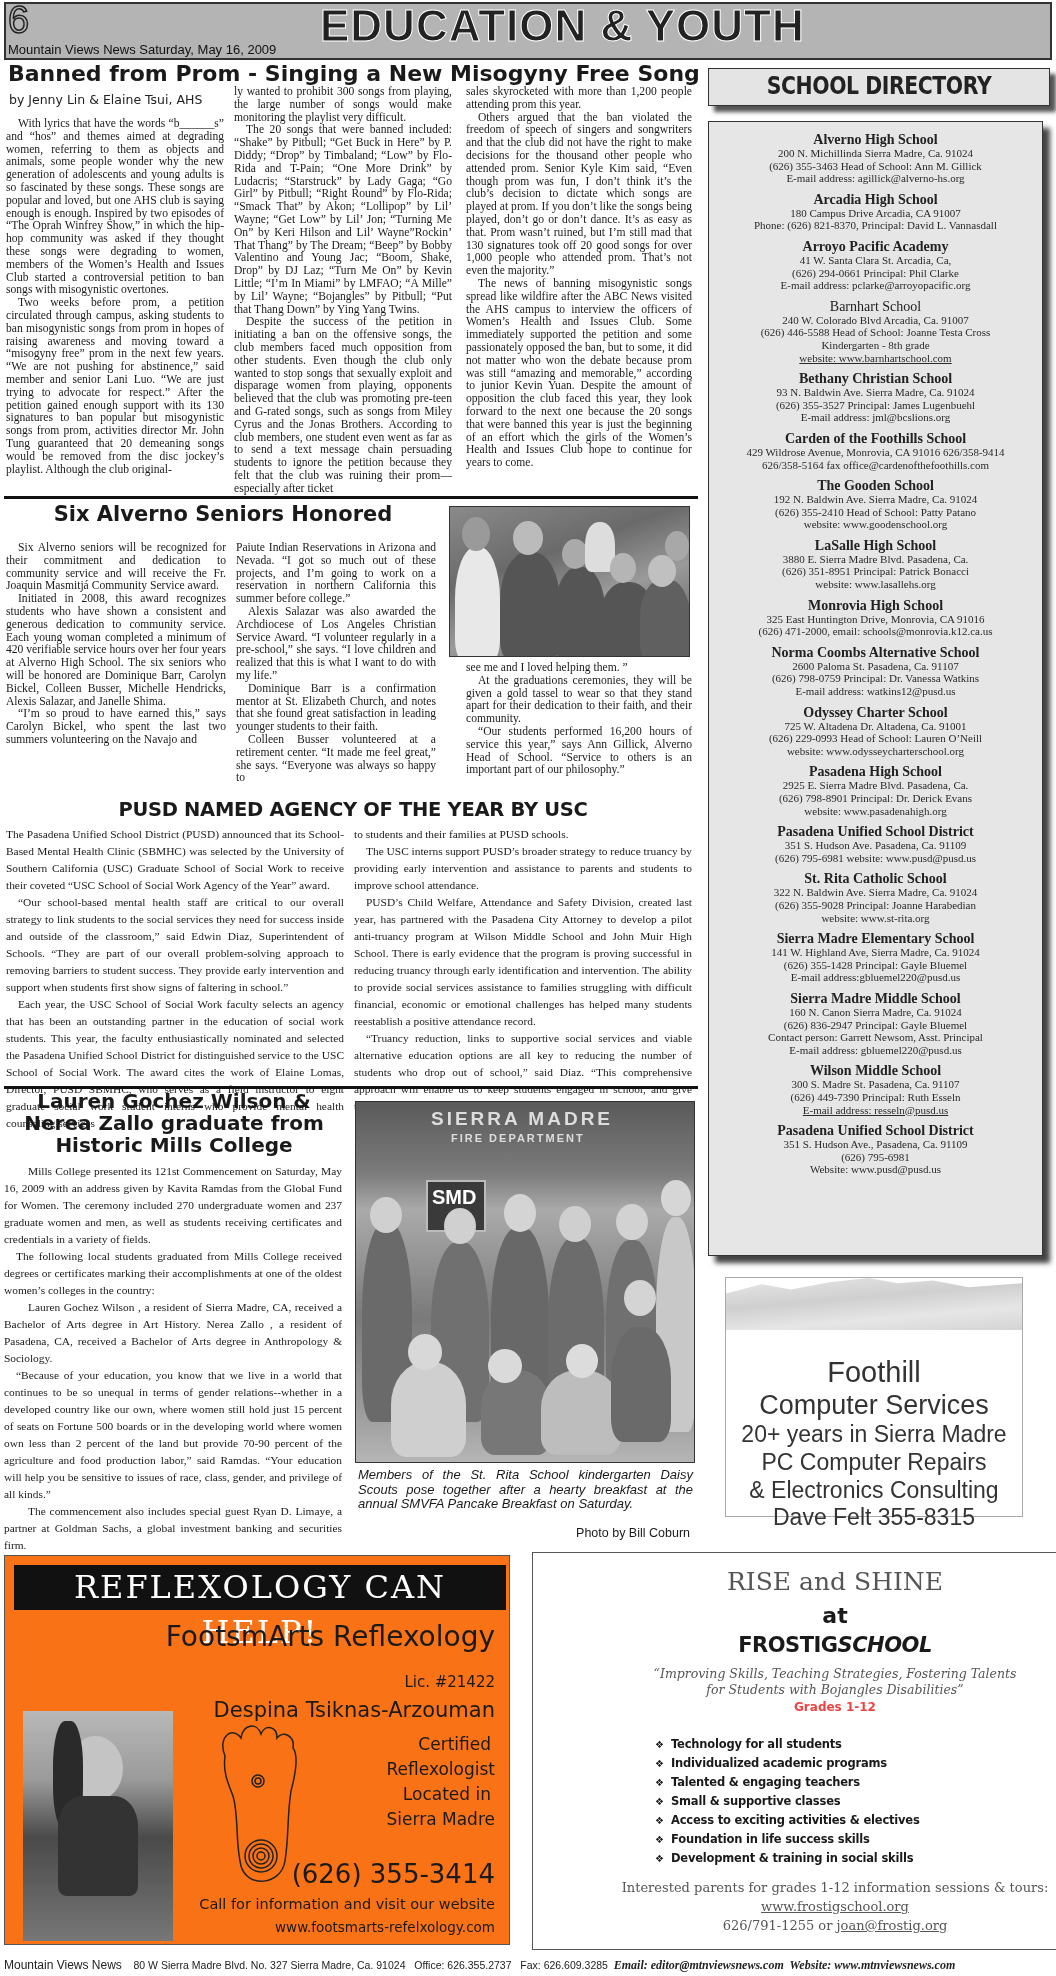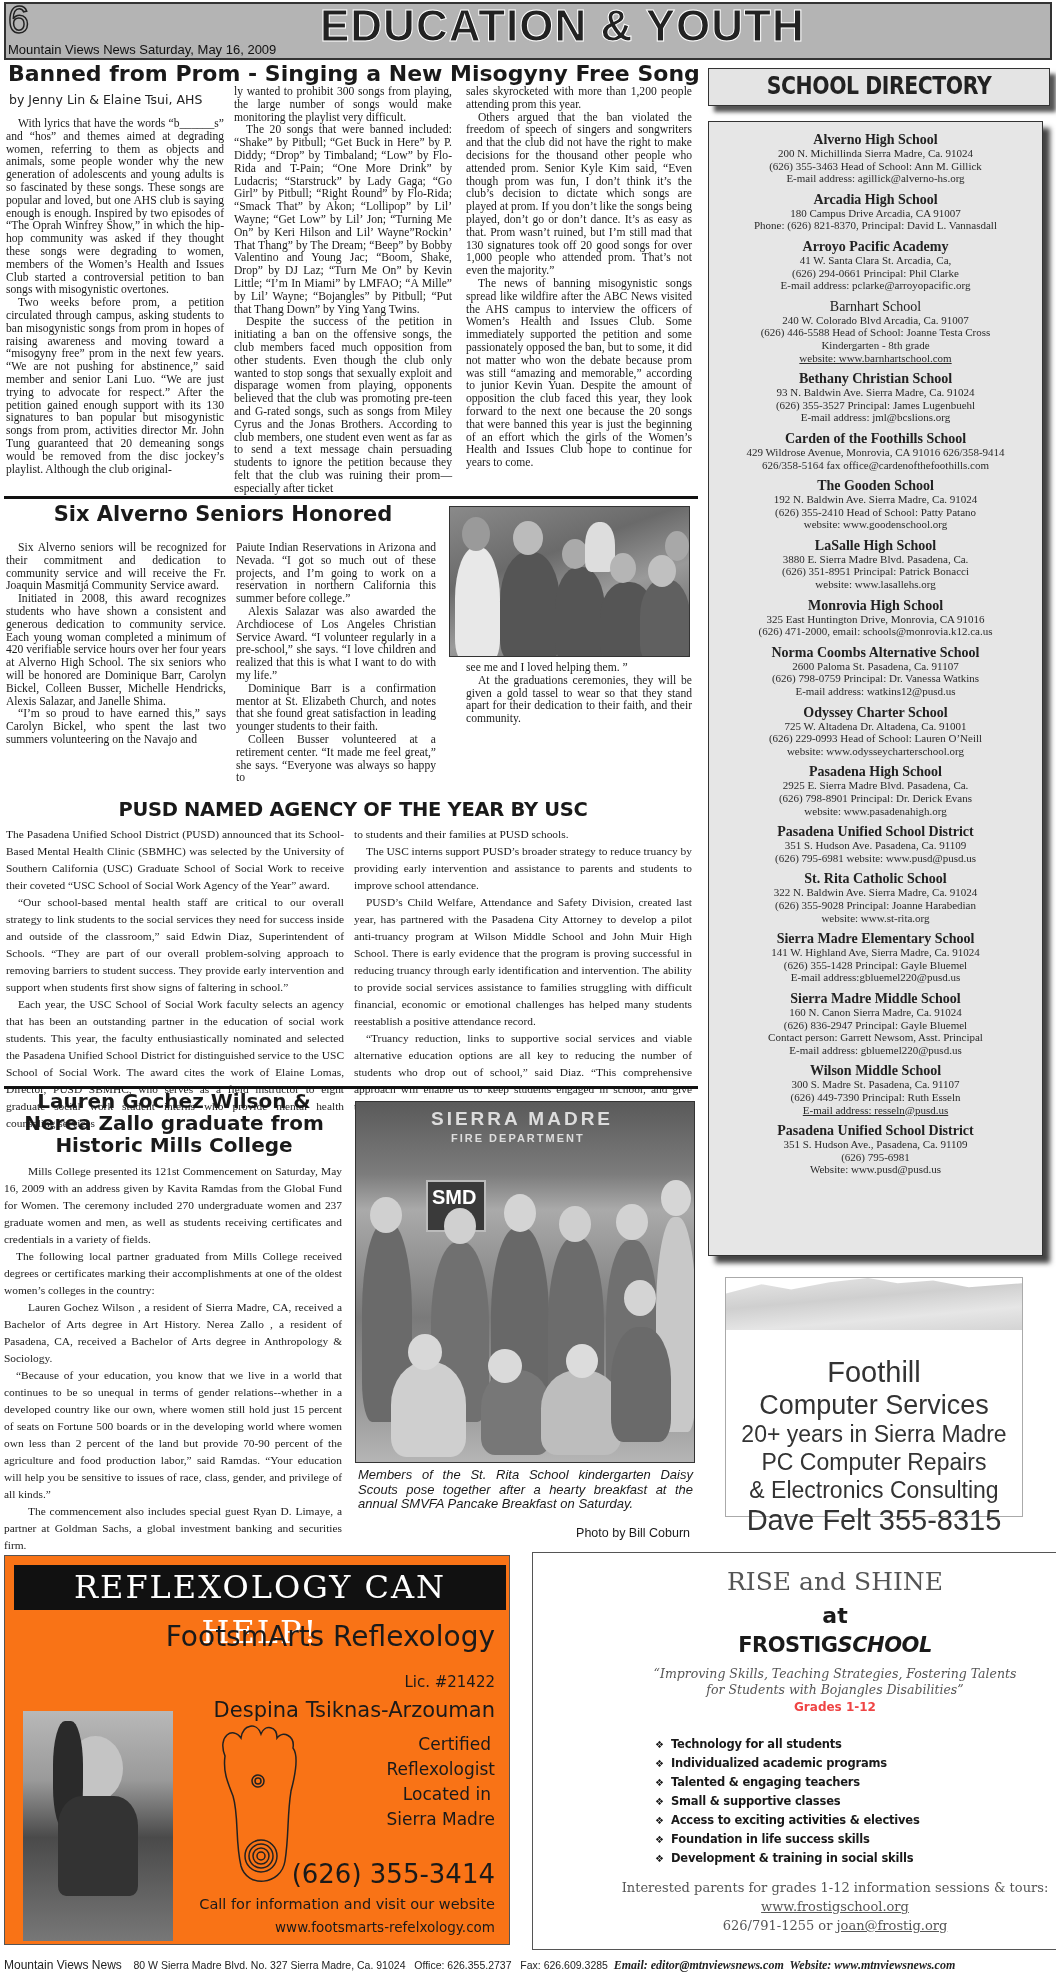--- a/index.html
+++ b/index.html
@@ -120,20 +120,21 @@
   <div class="figure" style="left:135px; top:15px; width:30px; height:50px; background:#ddd;"></div>
   <div class="figure" style="left:150px; top:75px; width:55px; height:80px;"></div>
   <div class="head" style="left:160px; top:46px; width:26px; height:30px; background:#b5b5b5;"></div>
   <div class="figure" style="left:190px; top:72px; width:50px; height:83px; background:#606060;"></div>
   <div class="head" style="left:198px; top:48px; width:28px; height:32px; background:#c0c0c0;"></div>
   <div class="head" style="left:215px; top:24px; width:24px; height:30px; background:#a8a8a8;"></div>
 </div>
 <div class="abs col" style="left:466px; top:662px; width:226px;">
   <p style="text-indent:0">see me and I loved helping them. ”</p>
   <p>At the graduations ceremonies, they will be given a gold tassel to wear so that they stand apart for their dedication to their faith, and their community.</p>
+  <p>“Our students performed 16,200 hours of service this year,” says Ann Gillick, Alverno Head of School. “Service to others is an important part of our philosophy.”</p>
 </div>
 
 <div class="abs hl" style="left:8px; top:798px; width:690px; font-size:19.5px; letter-spacing:-0.3px;">PUSD NAMED AGENCY OF THE YEAR BY USC</div>
 <div class="abs col cond" style="left:6px; top:826px; width:338px;">
   <p style="text-indent:0">The Pasadena Unified School District (PUSD) announced that its School-Based Mental Health Clinic (SBMHC) was selected by the University of Southern California (USC) Graduate School of Social Work to receive their coveted “USC School of Social Work Agency of the Year” award.</p>
   <p>“Our school-based mental health staff are critical to our overall strategy to link students to the social services they need for success inside and outside of the classroom,” said Edwin Diaz, Superintendent of Schools. “They are part of our overall problem-solving approach to removing barriers to student success. They provide early intervention and support when students first show signs of faltering in school.”</p>
   <p>Each year, the USC School of Social Work faculty selects an agency that has been an outstanding partner in the education of social work students. This year, the faculty enthusiastically nominated and selected the Pasadena Unified School District for distinguished service to the USC School of Social Work. The award cites the work of Elaine Lomas, Director, PUSD SBMHC, who serves as a field instructor to eight graduate social work student interns who provide mental health counseling services</p>
 </div>
 <div class="abs col cond" style="left:354px; top:826px; width:338px;">
   <p style="text-indent:0">to students and their families at PUSD schools.</p>
@@ -143,21 +144,21 @@
 </div>
 <div class="abs rule" style="left:4px; top:1086px; width:694px; height:3px;"></div>
 
 <div class="abs hl" style="left:4px; top:1090px; width:340px; font-size:20px; line-height:22px;">
   <div>Lauren Gochez Wilson  &amp;</div>
   <div>Nerea Zallo graduate from</div>
   <div>Historic Mills College</div>
 </div>
 <div class="abs col cond" style="left:4px; top:1163px; width:338px;">
   <p style="text-indent:24px">Mills College presented its 121st Commencement on Saturday, May 16, 2009 with an address given by Kavita Ramdas from the Global Fund for Women. The ceremony included 270 undergraduate women and 237 graduate women and men, as well as students receiving certificates and credentials in a variety of fields.</p>
-  <p>The following local partner graduated from Mills College received degrees or certificates marking their accomplishments at one of the oldest women’s colleges in the country:</p>
+  <p>The following local students graduated from Mills College received degrees or certificates marking their accomplishments at one of the oldest women’s colleges in the country:</p>
   <p style="text-indent:24px">Lauren Gochez Wilson , a resident of Sierra Madre, CA, received a Bachelor of Arts degree in Art History. Nerea Zallo , a resident of Pasadena, CA, received a Bachelor of Arts degree in Anthropology &amp; Sociology.</p>
   <p>“Because of your education, you know that we live in a world that continues to be so unequal in terms of gender relations--whether in a developed country like our own, where women still hold just 15 percent of seats on Fortune 500 boards or in the developing world where women own less than 2 percent of the land but provide 70-90 percent of the agriculture and food production labor,” said Ramdas. “Your education will help you be sensitive to issues of race, class, gender, and privilege of all kinds.”</p>
   <p style="text-indent:24px">The commencement also includes special guest Ryan D. Limaye, a partner at Goldman Sachs, a global investment banking and securities firm.</p>
   <p style="text-indent:24px">Goldman Sachs has selected Mills College as the first U.S. based educational partner of its 10,000 Women initiative, a five-year global philanthropic program designed to increase the number of underserved women receiving a business and management education.</p>
 </div>
 
 <div class="abs photo" style="left:355px; top:1101px; width:340px; height:362px; background:linear-gradient(180deg,#5a5a5a 0%,#7c7c7c 20%,#aaa 30%,#7a7a7a 60%,#9a9a9a 85%,#b5b5b5 100%);">
   <div class="photo-label" style="left:75px; top:6px; font-size:19px;">SIERRA MADRE</div>
   <div class="photo-label" style="left:95px; top:30px; font-size:11px; letter-spacing:2px;">FIRE DEPARTMENT</div>
   <div style="position:absolute; left:70px; top:78px; width:60px; height:52px; background:#3a3a3a; border:2px solid #bbb;"></div>
@@ -300,21 +301,21 @@
     </div>
 </div>
 
 <div class="abs foothill">
   <div class="mtn"></div>
   <div class="txt" style="top:78px; font-size:29px;">Foothill</div>
   <div class="txt" style="top:112px; font-size:27px;">Computer  Services</div>
   <div class="txt" style="top:143px; font-size:23px;">20+ years in Sierra Madre</div>
   <div class="txt" style="top:171px; font-size:23px;">PC Computer Repairs</div>
   <div class="txt" style="top:199px; font-size:23px;">&amp; Electronics Consulting</div>
-  <div class="txt" style="top:226px; font-size:29px;">Dave Felt   355-8315</div>
+  <div class="txt" style="top:226px; font-size:23px;">Dave Felt   355-8315</div>
 </div>
 
 <div class="abs reflex">
   <div class="banner">REFLEXOLOGY CAN HELP!</div>
   <div class="t" style="top:64px; font-size:28px;">FootsmArts Reflexology</div>
   <div class="t" style="top:117px; font-size:15px;">Lic. #21422</div>
   <div class="t" style="top:142px; font-size:21px;">Despina Tsiknas-Arzouman</div>
   <div class="t" style="top:178px; font-size:17px; right:18px;">Certified</div>
   <div class="t" style="top:203px; font-size:17px;">Reflexologist</div>
   <div class="t" style="top:228px; font-size:17px; right:18px;">Located in</div>

